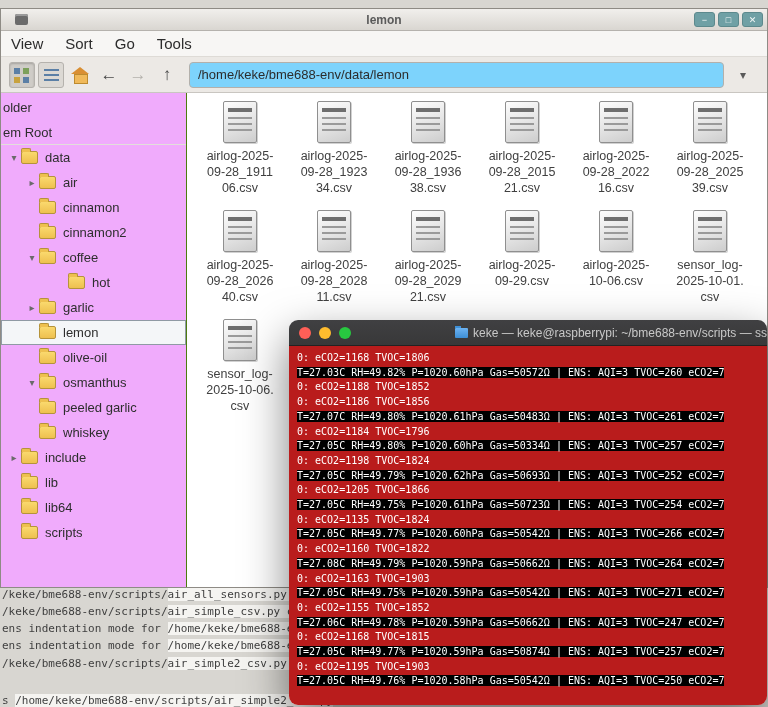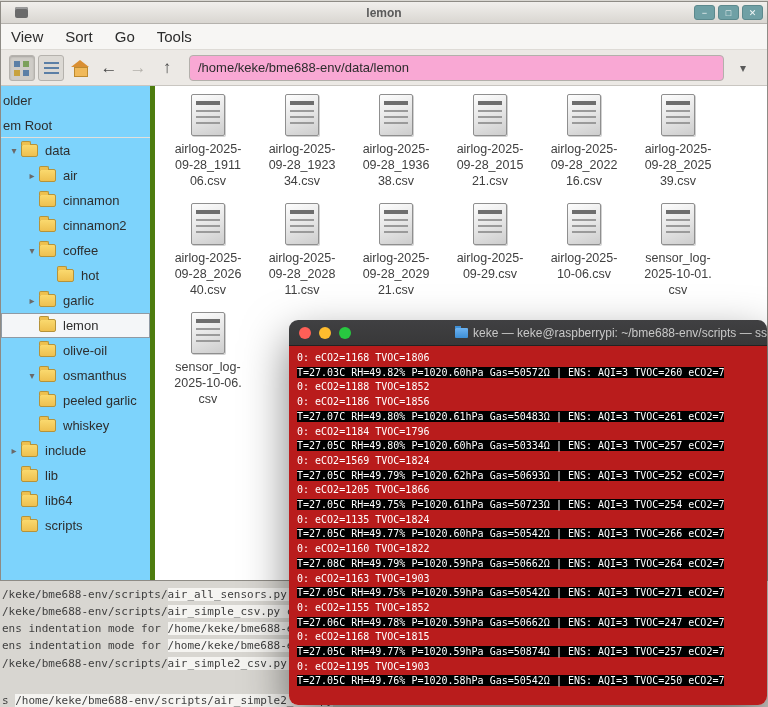--- a/index.html
+++ b/index.html
@@ -8,21 +8,21 @@
 
   .desktop { position:relative; width:768px; height:707px; overflow:hidden; }
 
   
   .bg-log { position:absolute; left:0; top:580px; width:768px; height:127px; background:#d8d6d1;
             font-family:"DejaVu Sans Mono", monospace; font-size:11px; color:#3f3f3f; z-index:0; overflow:hidden; }
   .bg-line { position:absolute; left:2px; white-space:nowrap; }
   .bg-line .hl { background:#f5f4f1; }
 
   
-  .fm-window { position:absolute; left:0; top:1px; width:768px; height:580px; background:#ffffff;
+  .fm-window { position:absolute; left:0; top:8px; width:768px; height:580px; background:#ffffff;
                border:1px solid #8e8b85; z-index:1; display:flex; flex-direction:column; }
 
   .titlebar { height:22px; background:linear-gradient(#f1efec,#d9d6d1); border-bottom:1px solid #b5b2ad;
               position:relative; display:flex; align-items:center; flex:0 0 22px; }
   .win-icon { position:absolute; left:14px; top:5px; width:13px; height:11px; background:#6b6b6b;
               border-radius:2px; box-shadow:inset 0 2px 0 #9a9a9a; }
   .win-title { width:100%; text-align:center; font-size:12px; font-weight:bold; color:#5a5a5a; }
   .win-controls { position:absolute; right:4px; top:3px; display:flex; }
   .wbtn { width:21px; height:15px; margin-left:3px; background:#6fa0a5; color:#f2f7f7; border:1px solid #5c898d;
           border-radius:3px; font-size:9px; line-height:12px; text-align:center; padding:0; cursor:default; }
@@ -40,34 +40,34 @@
   .icon-grid { width:6px; height:6px; background:#5b7fa6; box-shadow:9px 0 0 #7ca05b, 0 9px 0 #c8a23e, 9px 9px 0 #5b7fa6;
                margin:-8px 8px 0 -2px; }
   .icon-rows { width:15px; height:2px; background:#5b7fa6; box-shadow:0 5px 0 #5b7fa6, 0 10px 0 #5b7fa6; margin-top:-10px; }
   .home-icon { position:relative; width:18px; height:16px; }
   .home-icon::before { content:""; position:absolute; left:0; top:0; border-left:9px solid transparent;
                        border-right:9px solid transparent; border-bottom:7px solid #d98f33; }
   .home-icon::after { content:""; position:absolute; left:3px; top:7px; width:12px; height:8px;
                       background:#f0b95a; border:1px solid #bd8a2f; }
   .nav-arrow { font-size:17px; font-weight:bold; color:#4a4a4a; line-height:1; }
   .nav-arrow.dim { color:#b4b1ac; }
-  .path-input { flex:1; height:26px; margin:18px 6px; border:1px solid #b3b0ab; border-radius:4px; background:#f9a8d4;
+  .path-input { flex:1; height:26px; margin:18px 6px; border:1px solid #b3b0ab; border-radius:4px; background:#7dd3fc;
                 font-family:"Liberation Sans", sans-serif; font-size:13px; color:#2c2c2c; padding:0 8px; }
   .dd-glyph { font-size:12px; color:#5a5a5a; }
 
   .fm-content { flex:1; display:flex; overflow:hidden; }
 
   
-  .sidebar { width:154px; background:#7dd3fc; border-right:5px solid #4d7c0f; padding-top:2px; overflow:hidden; }
+  .sidebar { width:186px; background:#f0abfc; border-right:1px solid #4d7c0f; padding-top:2px; overflow:hidden; }
   .tree-row { display:flex; align-items:center; height:25px; font-size:13px; color:#2e2e2e; white-space:nowrap; }
   .tree-row.place { padding-left:2px; }
   .tree-row.sep { border-bottom:1px solid #e2dfda;text-align:center; }
   .tree-row.lvl0 { padding-left:6px; }
   .tree-row.lvl1 { padding-left:24px; }
-  .tree-row.lvl2 { padding-left:42px; }
+  .tree-row.lvl2 { padding-left:53px; }
   .arrow { width:14px; flex:0 0 14px; font-size:10px; color:#6a6a6a; text-align:center; }
   .ficon { width:17px; height:13px; flex:0 0 17px; position:relative; margin-right:7px;
            background:linear-gradient(#fad96e,#eec04f); border:1px solid #b5933a; border-radius:2px; }
   .ficon::before { content:""; position:absolute; top:-4px; left:-1px; width:8px; height:3px;
                    background:#eec04f; border:1px solid #b5933a; border-bottom:none; border-radius:2px 2px 0 0; }
   .tree-row.selected { box-shadow:inset 0 0 0 1px #8f9aa4; background:#f4f6f8; }
 
   
   .file-area { flex:1; background:#ffffff; padding:6px 0 0 6px; display:flex; flex-wrap:wrap;
                align-content:flex-start; overflow:hidden; }
@@ -345,21 +345,21 @@
       </span>
     </div>
     <div class="term-body">
       <div class="t-line"><span>0: eCO2=1168 TVOC=1806</span></div>
       <div class="t-line hl"><span>T=27.03C RH=49.82% P=1020.60hPa Gas=50572Ω | ENS: AQI=3 TVOC=260 eCO2=7</span></div>
       <div class="t-line"><span>0: eCO2=1188 TVOC=1852</span></div>
       <div class="t-line"><span>0: eCO2=1186 TVOC=1856</span></div>
       <div class="t-line hl"><span>T=27.07C RH=49.80% P=1020.61hPa Gas=50483Ω | ENS: AQI=3 TVOC=261 eCO2=7</span></div>
       <div class="t-line"><span>0: eCO2=1184 TVOC=1796</span></div>
       <div class="t-line hl"><span>T=27.05C RH=49.80% P=1020.60hPa Gas=50334Ω | ENS: AQI=3 TVOC=257 eCO2=7</span></div>
-      <div class="t-line"><span>0: eCO2=1569 TVOC=1824</span></div>
+      <div class="t-line"><span>0: eCO2=1198 TVOC=1824</span></div>
       <div class="t-line hl"><span>T=27.05C RH=49.79% P=1020.62hPa Gas=50693Ω | ENS: AQI=3 TVOC=252 eCO2=7</span></div>
       <div class="t-line"><span>0: eCO2=1205 TVOC=1866</span></div>
       <div class="t-line hl"><span>T=27.05C RH=49.75% P=1020.61hPa Gas=50723Ω | ENS: AQI=3 TVOC=254 eCO2=7</span></div>
       <div class="t-line"><span>0: eCO2=1135 TVOC=1824</span></div>
       <div class="t-line hl"><span>T=27.05C RH=49.77% P=1020.60hPa Gas=50542Ω | ENS: AQI=3 TVOC=266 eCO2=7</span></div>
       <div class="t-line"><span>0: eCO2=1160 TVOC=1822</span></div>
       <div class="t-line hl"><span>T=27.08C RH=49.79% P=1020.59hPa Gas=50662Ω | ENS: AQI=3 TVOC=264 eCO2=7</span></div>
       <div class="t-line"><span>0: eCO2=1163 TVOC=1903</span></div>
       <div class="t-line hl"><span>T=27.05C RH=49.75% P=1020.59hPa Gas=50542Ω | ENS: AQI=3 TVOC=271 eCO2=7</span></div>
       <div class="t-line"><span>0: eCO2=1155 TVOC=1852</span></div>

